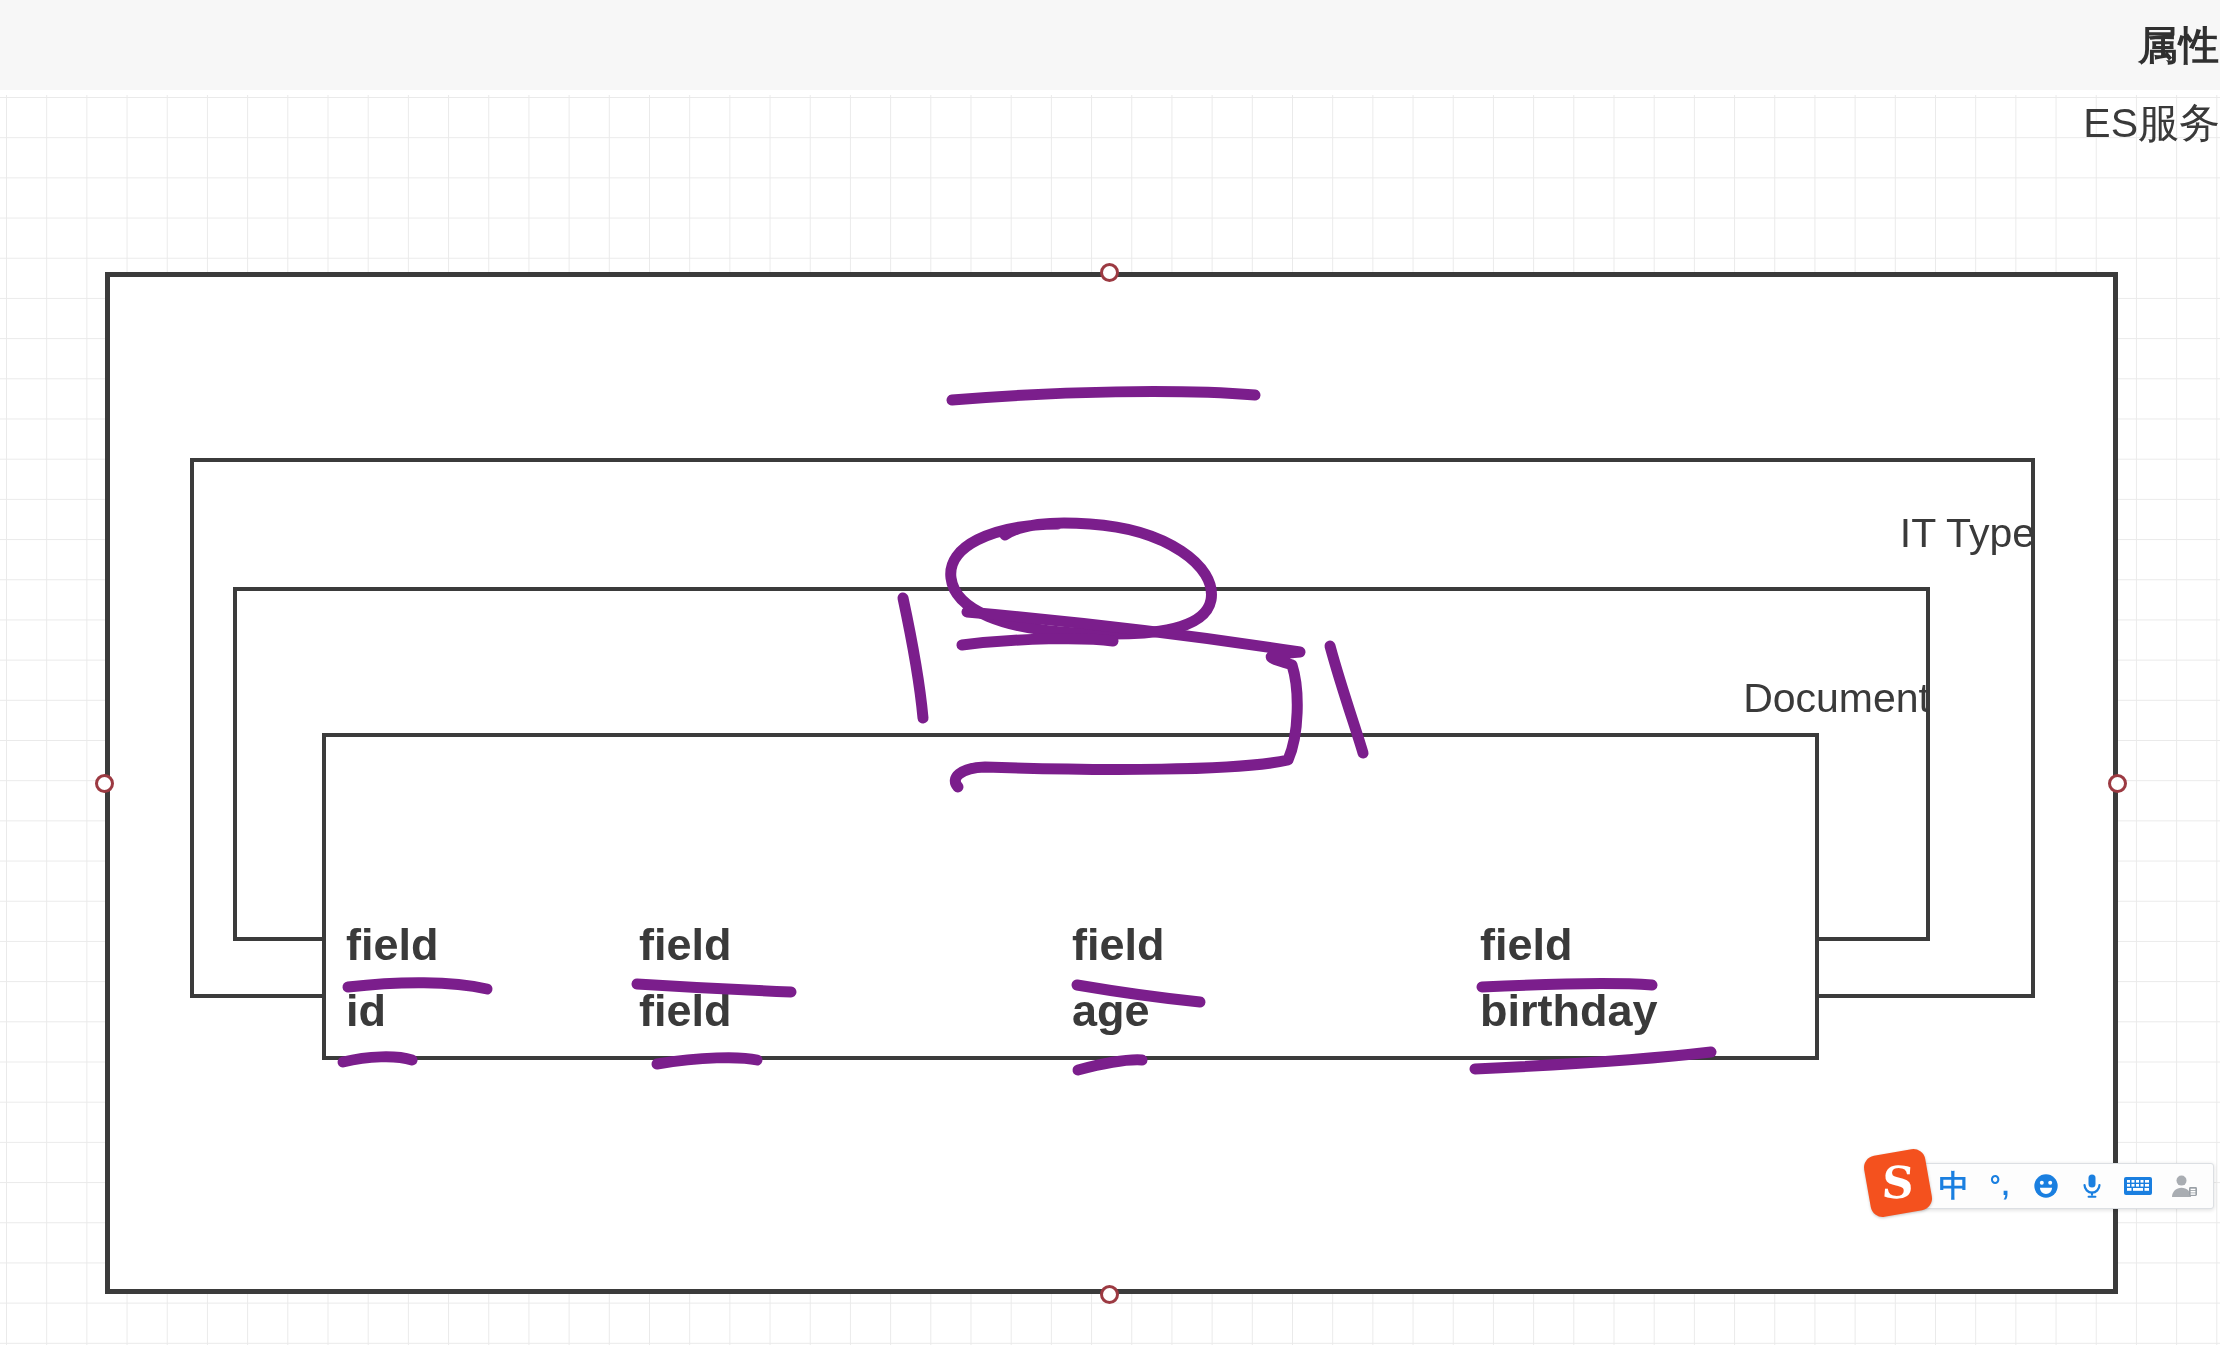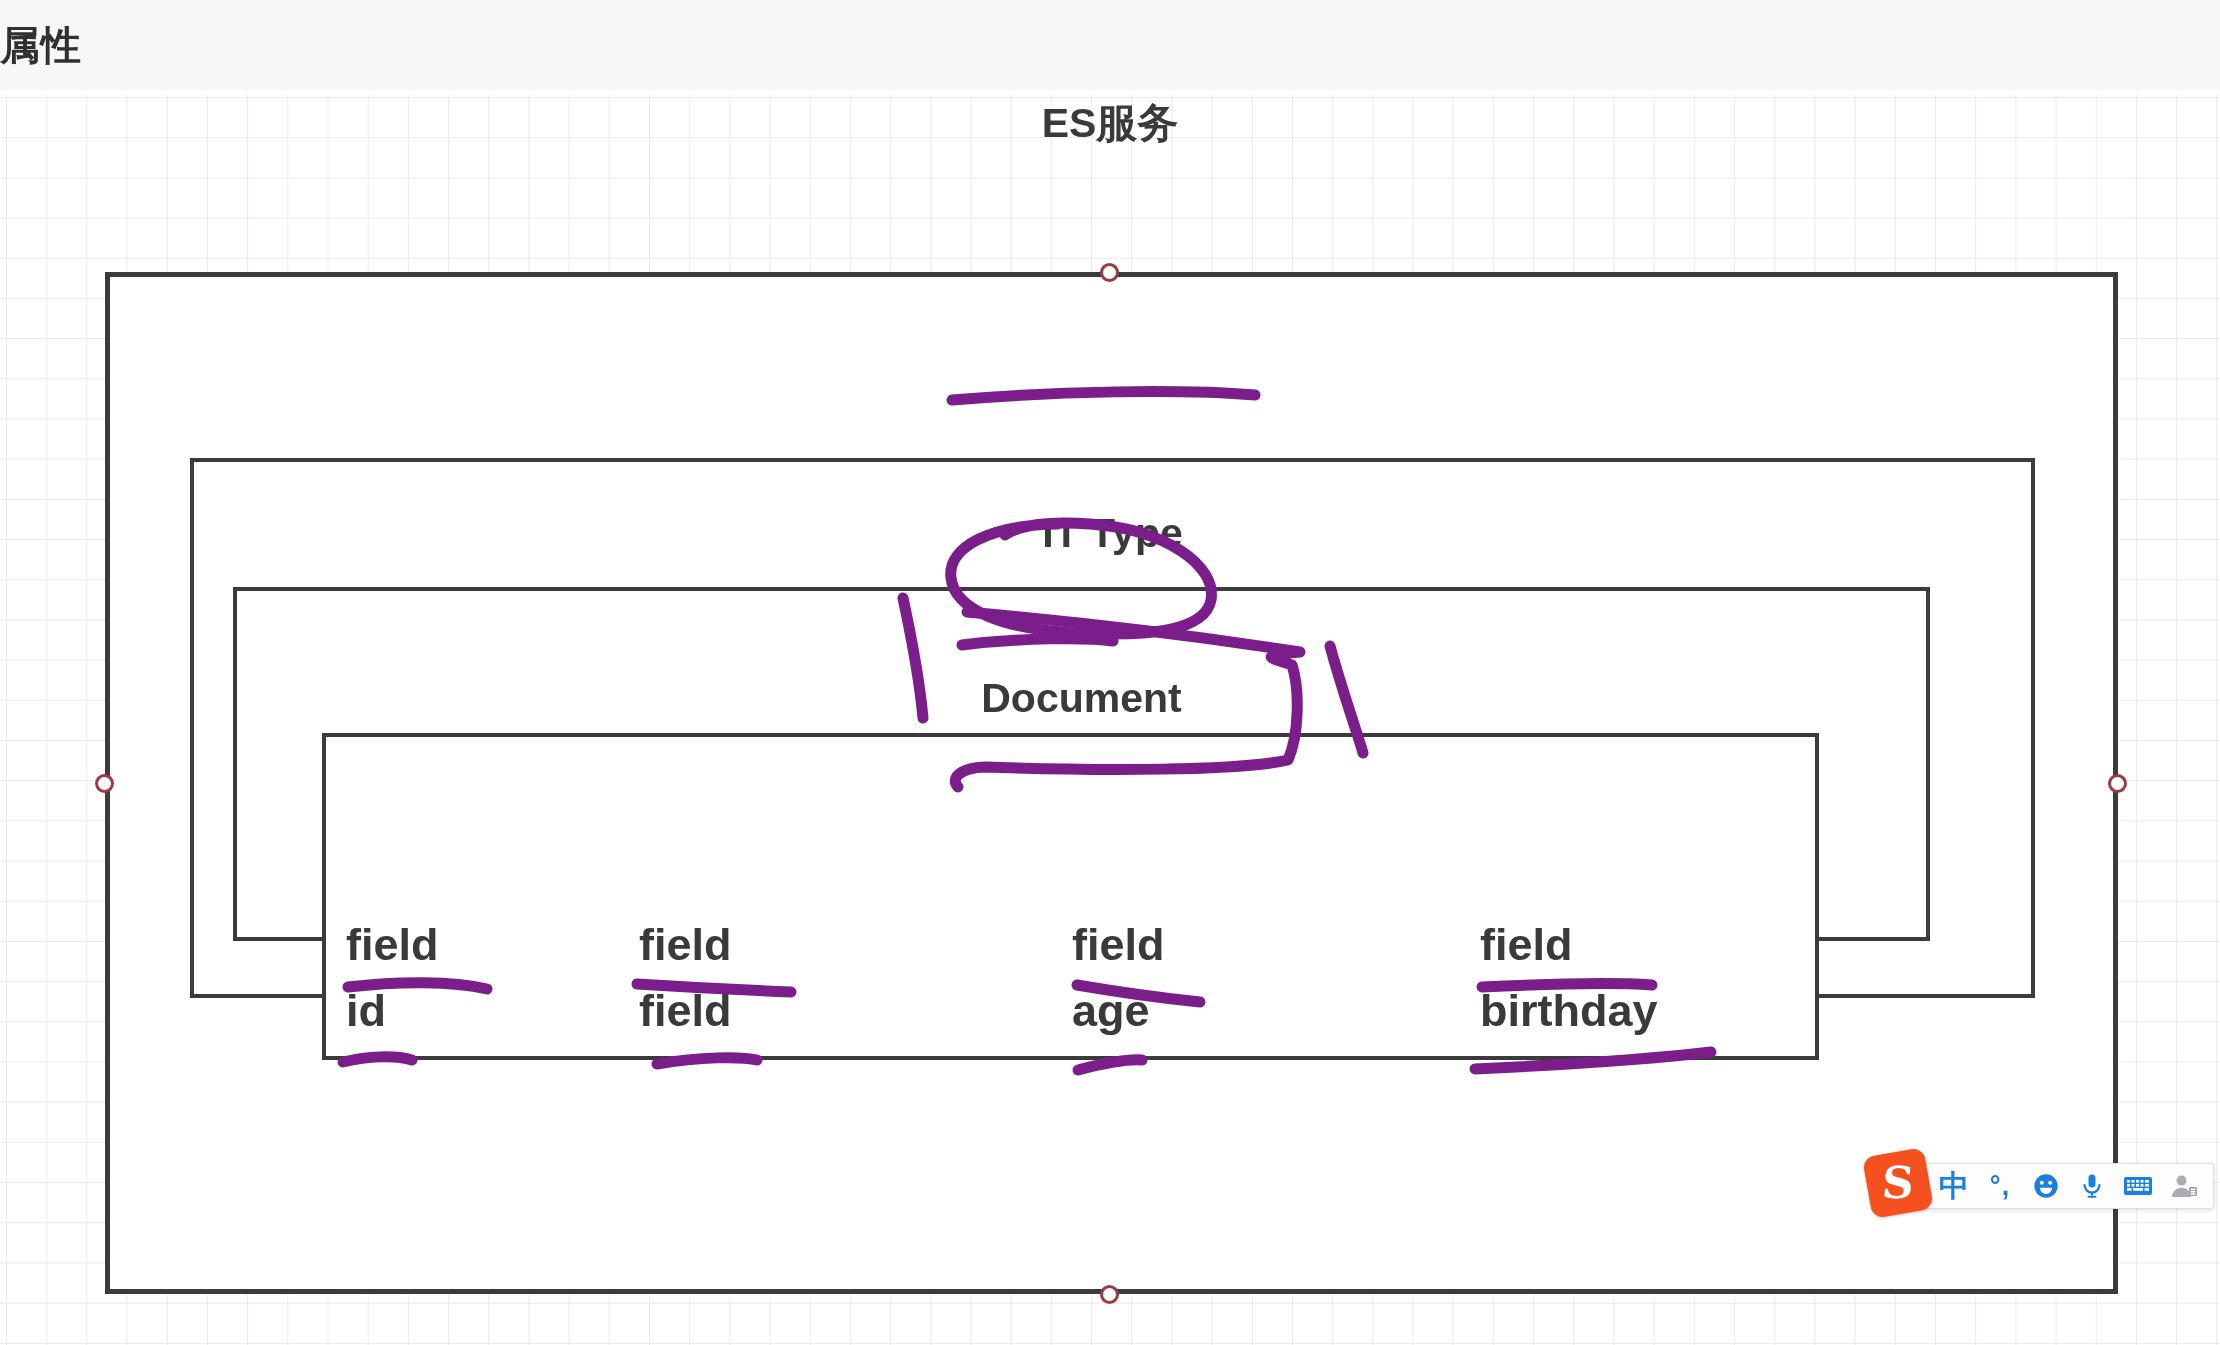--- a/index.html
+++ b/index.html
@@ -13,21 +13,21 @@
   }
 
   #root { position: relative; width: 2220px; height: 1345px; }
 
   
   .header {
     position: absolute; left: 0; top: 0;
     width: 2220px; height: 91px;
     background: #f7f7f7;
     border-bottom: 1px solid #e3e3e3;
-    display: flex; align-items: center; justify-content: flex-start;
+    display: flex; align-items: center; justify-content: flex-end;
   }
   .header::after {
     content: ""; position: absolute; left: 0; bottom: -4px;
     width: 100%; height: 4px; background: #ffffff;
   }
   .header-title {
     font-size: 40px; font-weight: bold; color: #303030;
     letter-spacing: 1px; line-height: 1;
   }
 
@@ -40,23 +40,23 @@
       linear-gradient(to right, #eaeaea 1px, transparent 1px),
       linear-gradient(to bottom, #eaeaea 1px, transparent 1px);
     background-size: 40.2px 40.2px;
     background-position: 6px 2px;
     overflow: hidden;
   }
 
   
   .shape-title {
     position: absolute;
-    text-align: center;
+    text-align: right;
     color: #3a3a3a;
-    font-weight: bold;
+    font-weight: normal;
     white-space: nowrap;
     line-height: 1;
   }
 
   .box {
     position: absolute;
     border: 4px solid #3b3b3b;
     background: #ffffff;
   }
   .box.lvl1 { border-width: 5px; }

